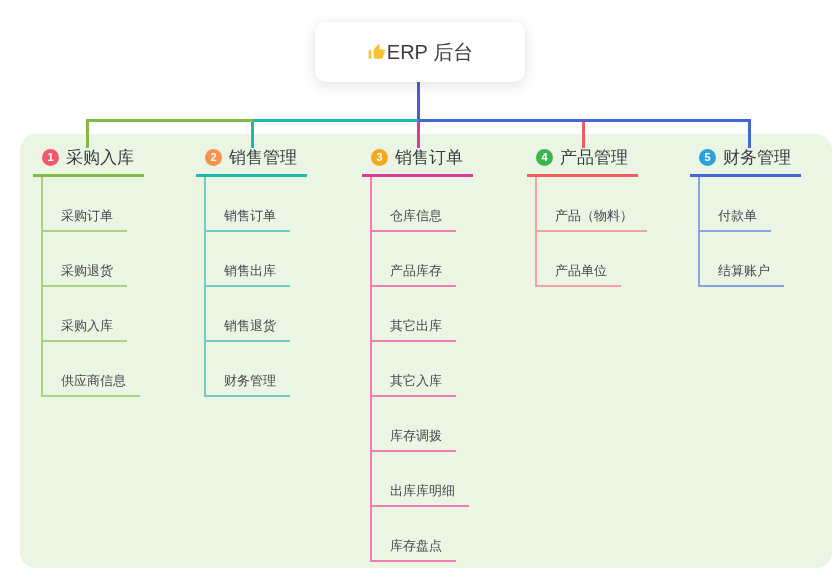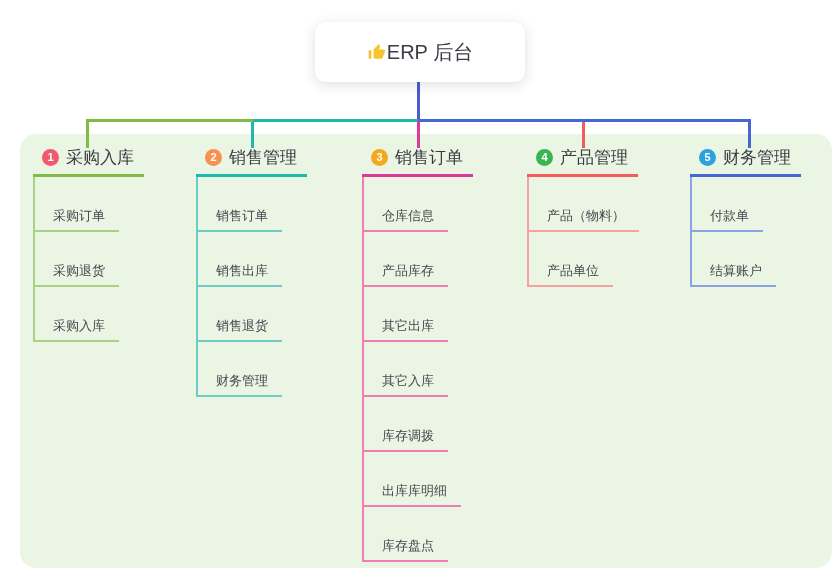--- a/index.html
+++ b/index.html
@@ -29,21 +29,21 @@
     display:inline-flex; align-items:center; gap:7px;
     padding:0 10px 6px 9px; line-height:20px; white-space:nowrap;
     font-size:17px; color:#3a3a42; cursor:pointer;
     border-bottom:3px solid var(--head);
   }
   .badge {
     width:17px; height:17px; border-radius:50%; flex:0 0 17px;
     color:#ffffff; font-size:11px; font-weight:700; line-height:17px;
     display:inline-flex; align-items:center; justify-content:center;
   }
-  .kids { border-left:2px solid var(--kid); }
+  .kids { margin-left:8px; border-left:2px solid var(--kid); }
   .kid {
     width:max-content; padding:30px 14px 6px 18px;
     border-bottom:2px solid var(--kid);
     font-size:13px; line-height:17px; color:#46464e; white-space:nowrap; cursor:pointer;
   }
 </style>
 </head>
 <body>
 
 <div class="canvas">
@@ -71,20 +71,21 @@
 
   <div class="branch" style="left: 33px; --head: #82ba45; --kid: #abd284;">
     <div class="hdr">
       <span class="badge" style="background: rgb(242, 89, 111);">1</span>
       <span>采购入库</span>
     </div>
     <div class="kids">
       <div class="kid">采购订单</div>
       <div class="kid">采购退货</div>
       <div class="kid">采购入库</div>
+      <div class="kid">供应商信息</div>
     </div>
   </div>
 
   <div class="branch" style="left: 196px; --head: #1db9aa; --kid: #6fccc2;">
     <div class="hdr">
       <span class="badge" style="background: rgb(248, 145, 78);">2</span>
       <span>销售管理</span>
     </div>
     <div class="kids">
       <div class="kid">销售订单</div>

